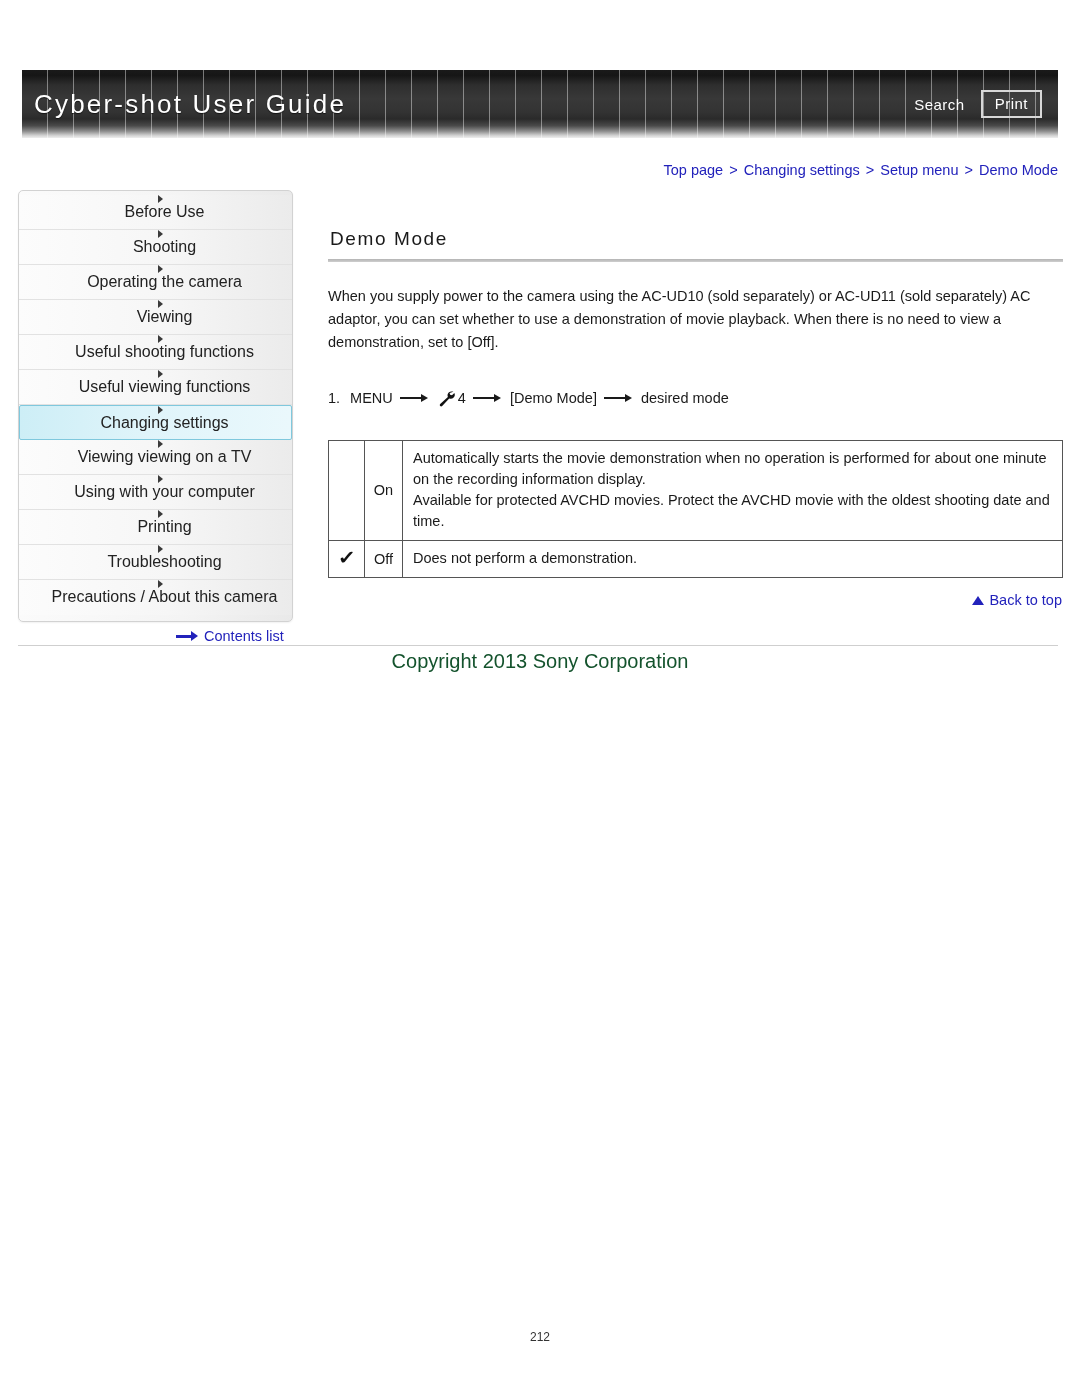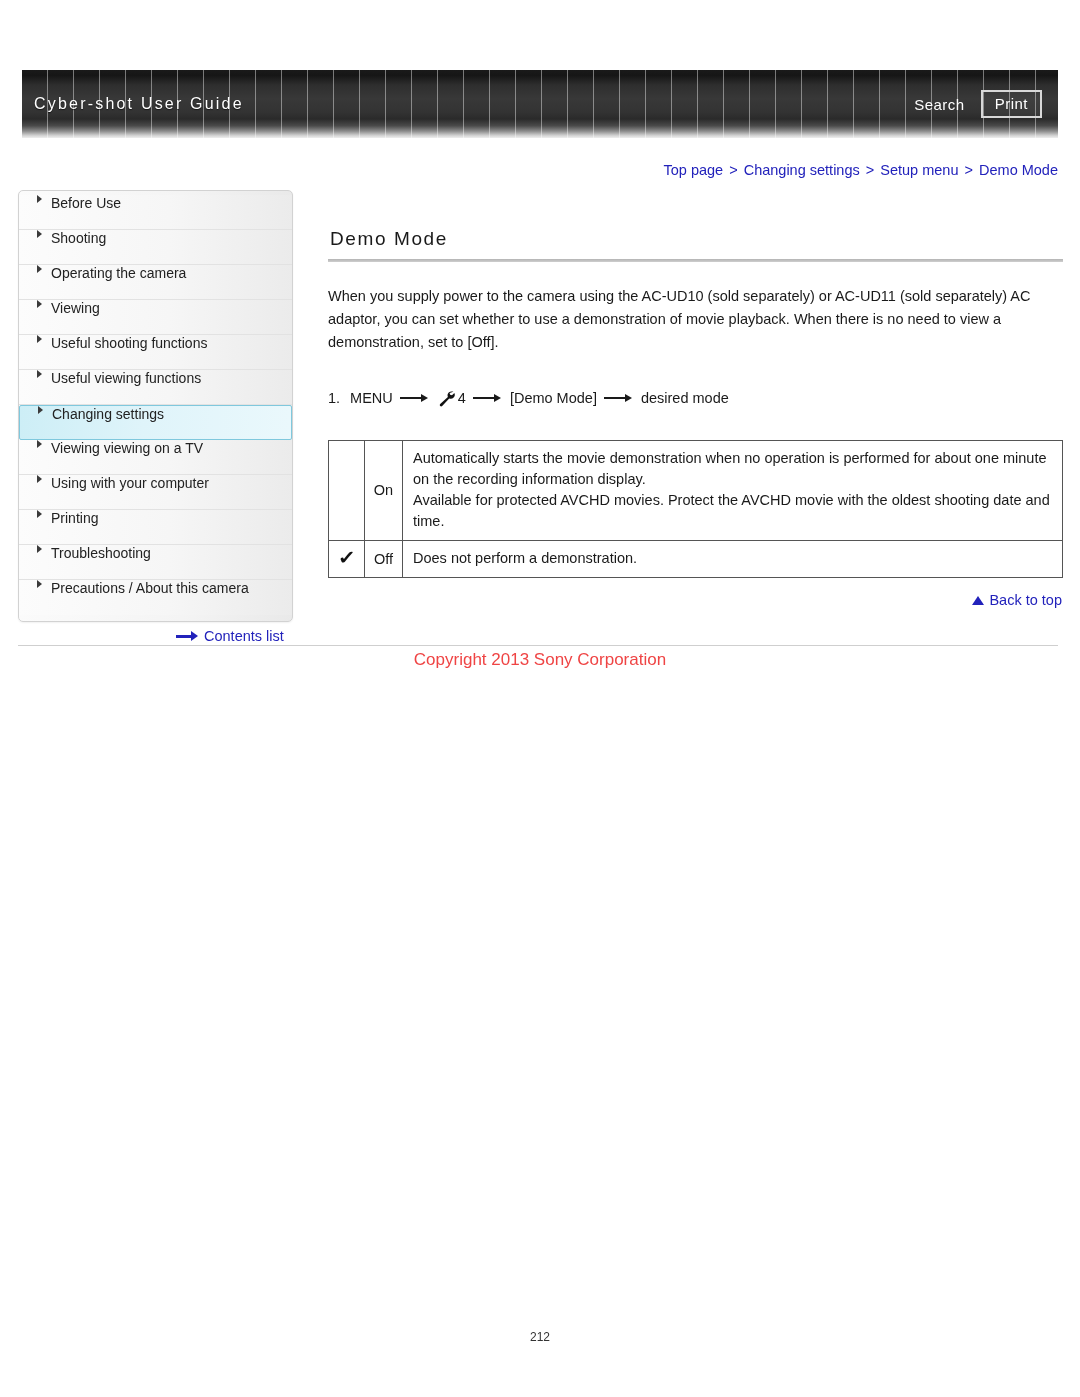--- a/index.html
+++ b/index.html
@@ -48,21 +48,21 @@
       rgba(255,255,255,0.42) 25px,
       rgba(255,255,255,0.42) 26px);
     pointer-events: none;
   }
   #banner-title {
     position: absolute;
     left: 12px;
     top: 50%;
     transform: translateY(-50%);
     color: #ffffff;
-    font-size: 16px;
+    font-size: 26px;
     letter-spacing: 2.2px;
     white-space: nowrap;
     text-shadow: 0 1px 1px rgba(0,0,0,0.6);
   }
   #banner-actions {
     position: absolute;
     right: 16px;
     top: 50%;
     transform: translateY(-50%);
     display: flex;
@@ -109,27 +109,28 @@
     background: linear-gradient(to right, #fbfbfb 0%, #f4f4f4 60%, #e9e9e9 100%);
     border: 1px solid #d2d2d2;
     border-radius: 5px;
     box-shadow: 0 1px 2px rgba(0,0,0,0.06);
     padding: 4px 0 6px 0;
   }
   .nav-item {
     position: relative;
     height: 35px;
     display: flex;
-    align-items: flex-start;
+    align-items: center;
     padding-left: 18px;
-    font-size: 14px;
+    font-size: 16px;
     color: #222222;
     border-bottom: 1px solid #e2e2e2;
     cursor: pointer;
     background: linear-gradient(to right, #fcfcfc 0%, #f6f6f6 55%, #ebebeb 100%);
+    flex-direction: column;
   }
   .nav-item:last-child { border-bottom: none; }
   .nav-item .bullet {
     width: 0; height: 0;
     border-left: 5px solid #3a3a3a;
     border-top: 4px solid transparent;
     border-bottom: 4px solid transparent;
     margin-right: 9px;
     flex: none;
   }
@@ -309,22 +310,22 @@
     width: 1040px;
     height: 1px;
     background: #cfcfcf;
   }
   #copyright {
     position: absolute;
     left: 0;
     top: 650px;
     width: 1080px;
     text-align: center;
-    font-size: 17px;
-    color: #ef4444;
+    font-size: 20px;
+    color: #14532d;
   }
   #page-number {
     position: absolute;
     left: 0;
     top: 1330px;
     width: 1080px;
     text-align: center;
     font-size: 12px;
     color: #333333;
   }

